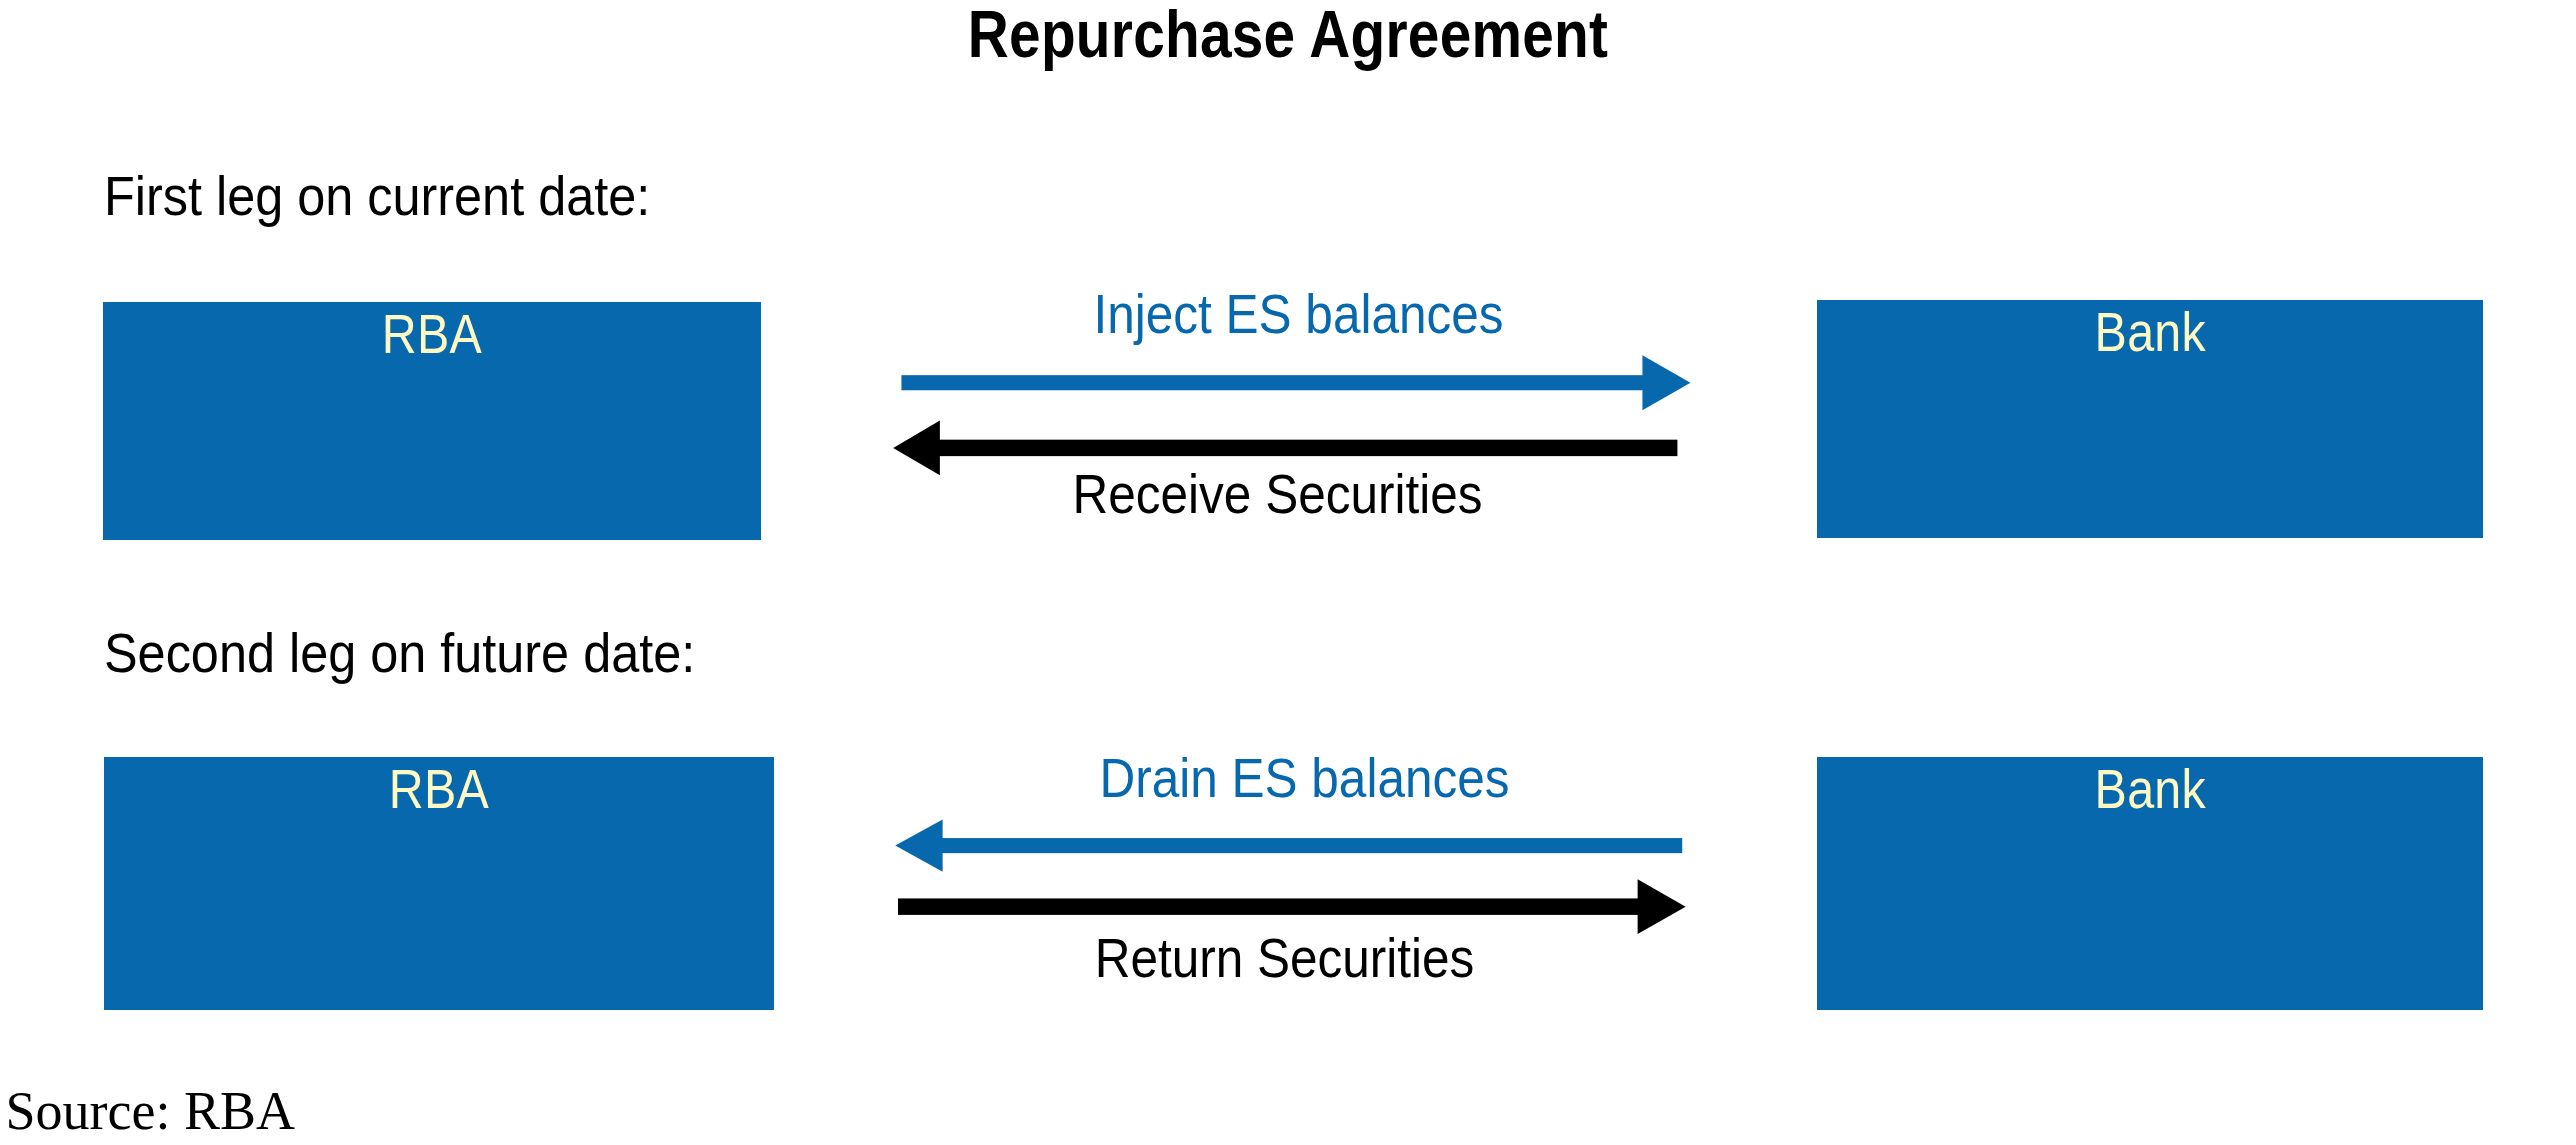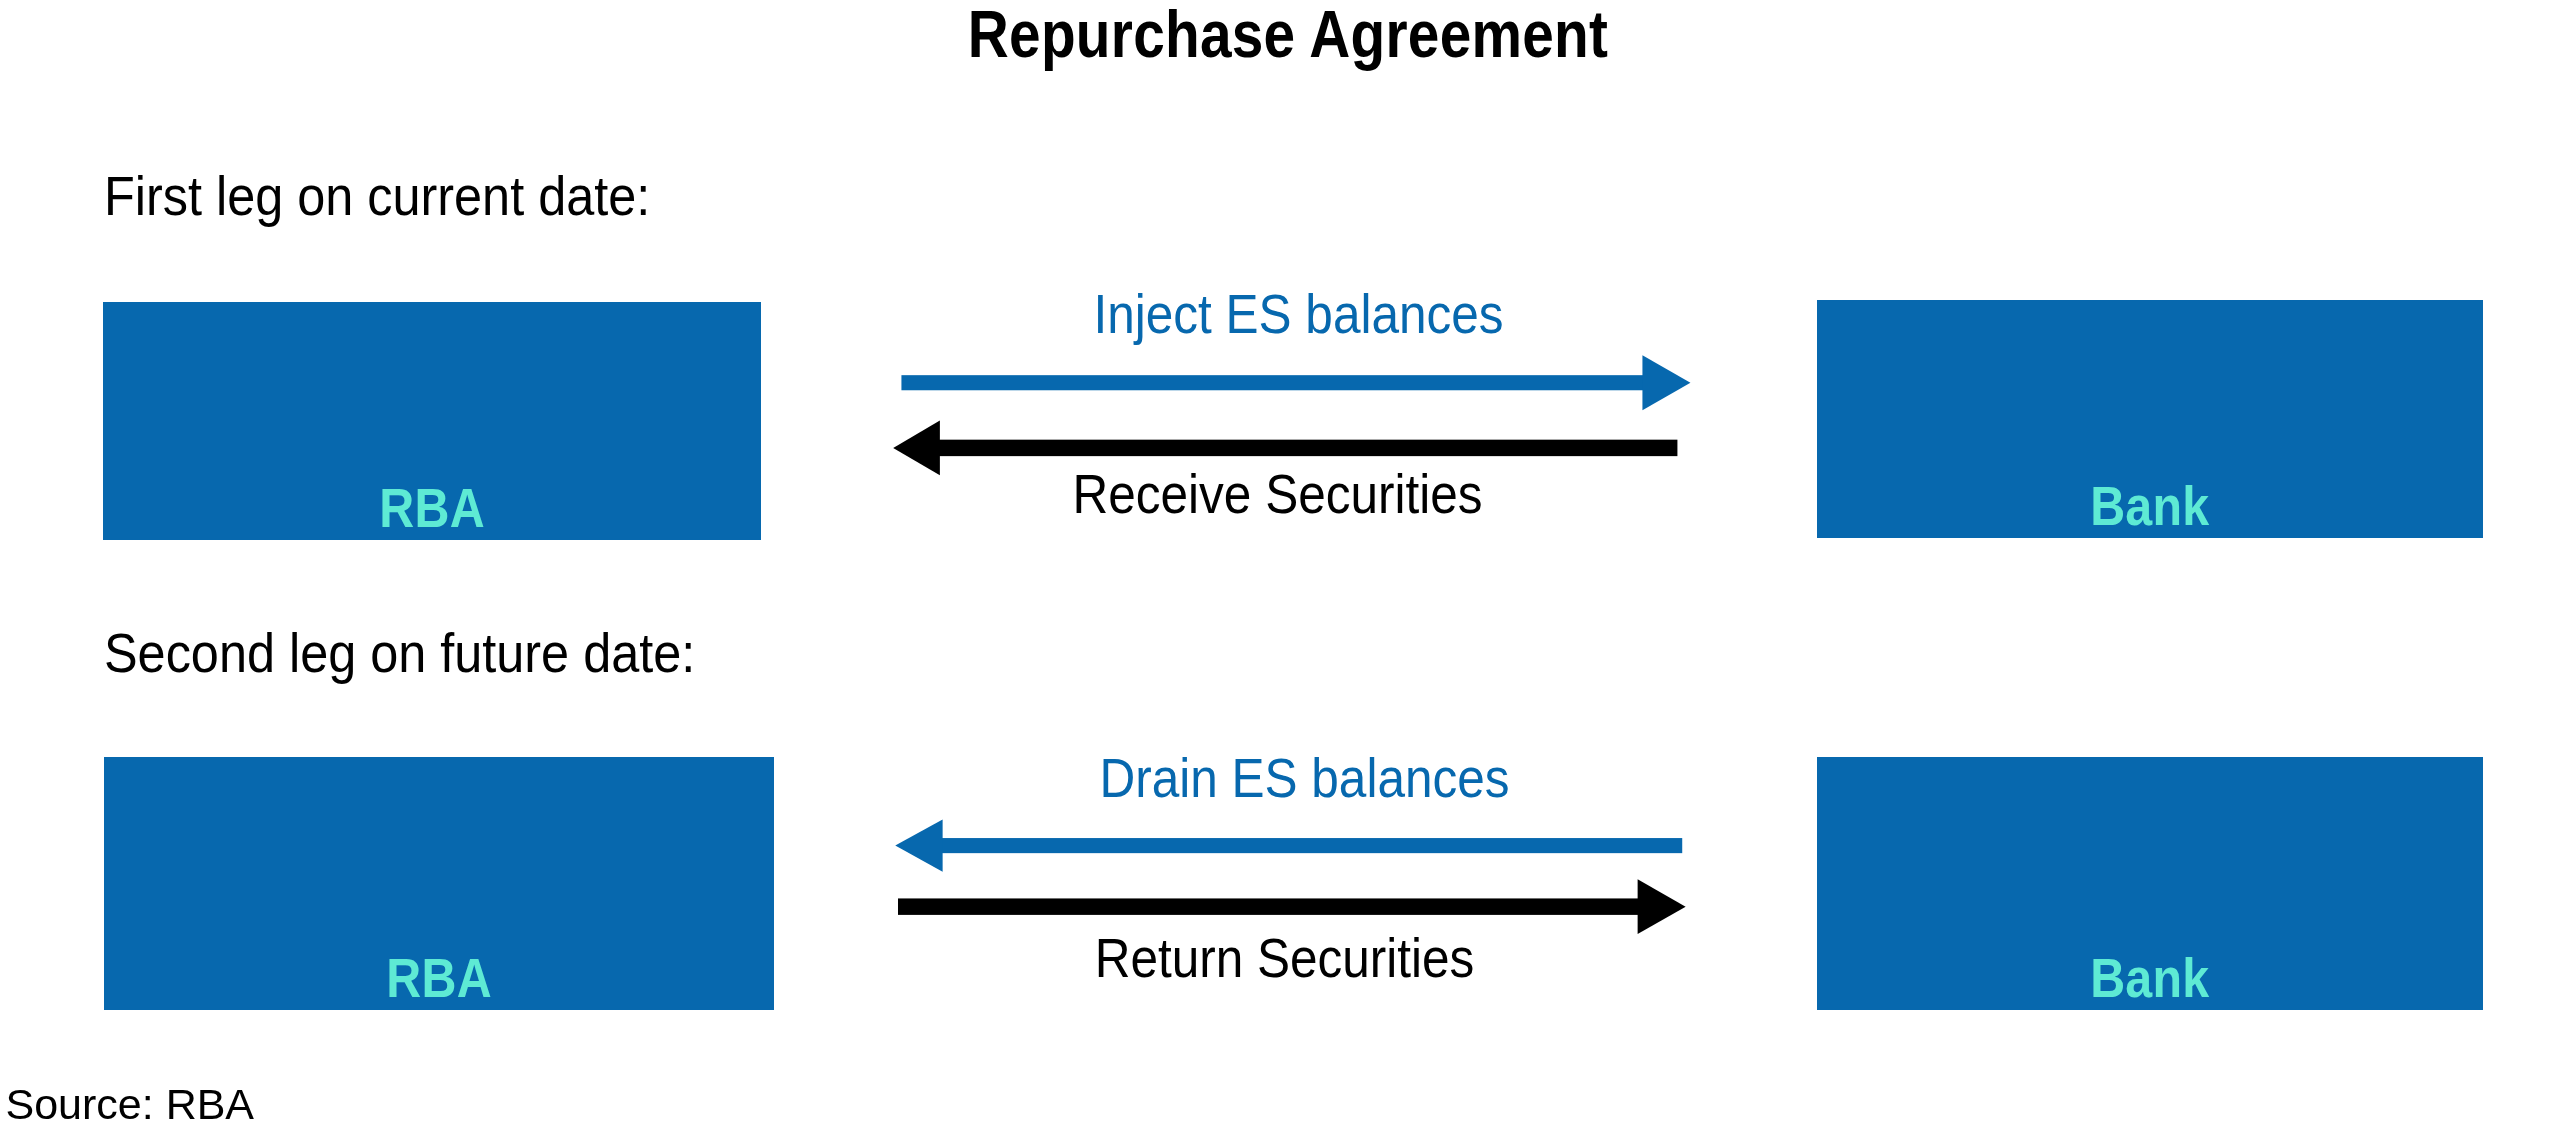--- a/index.html
+++ b/index.html
@@ -44,25 +44,25 @@
     transform-origin: 0 50%;
   }
   .section-label.leg1 { top: 163px; }
   .section-label.leg2 { top: 620px; }
 
   
   .entity-box {
     position: absolute;
     background: #0768ae;
     display: flex;
-    align-items: flex-end;
+    align-items: flex-start;
     justify-content: center;
-    color: #5eead4;
+    color: #fef9c3;
     font-size: 55px;
-    font-weight: bold;
+    font-weight: normal;
     font-family: "Liberation Sans Narrow", "Liberation Sans", sans-serif;
     letter-spacing: 0.3px;
   }
   .entity-box > span { transform: scaleX(0.88); display: inline-block; }
 
   .box-rba-1  { left: 103px;  top: 302px;  width: 658px;  height: 238px; }
   .box-bank-1 { left: 1817px; top: 300px;  width: 666px;  height: 238px; }
   .box-rba-2  { left: 104px;  top: 757px; width: 670px;  height: 253px; }
   .box-bank-2 { left: 1817px; top: 757px; width: 666px;  height: 253px; }
 
@@ -86,23 +86,24 @@
   .arrow-label.inject  { left: 914px; top: 282px;  width: 769px; color: #0768ae; transform-origin: 50% 50%; }
   .arrow-label.receive { left: 893px; top: 462px;  width: 769px; color: #000000; transform-origin: 50% 50%; }
   .arrow-label.drain   { left: 920px; top: 746px; width: 769px; color: #0768ae; transform-origin: 50% 50%; }
   .arrow-label.return  { left: 900px; top: 926px; width: 769px; color: #000000; transform-origin: 50% 50%; }
 
   
   .source-note {
     position: absolute;
     left: 5.5px;
     top: 1080px;
-    font-size: 43px;
+    font-size: 54px;
     color: #000000;
     white-space: nowrap;
+    font-family: Liberation Serif, serif;
   }
 </style>
 </head>
 <body>
 
 <div class="title">Repurchase Agreement</div>
 
 <div class="section-label leg1">First leg on current date:</div>
 
 <div class="entity-box box-rba-1">

